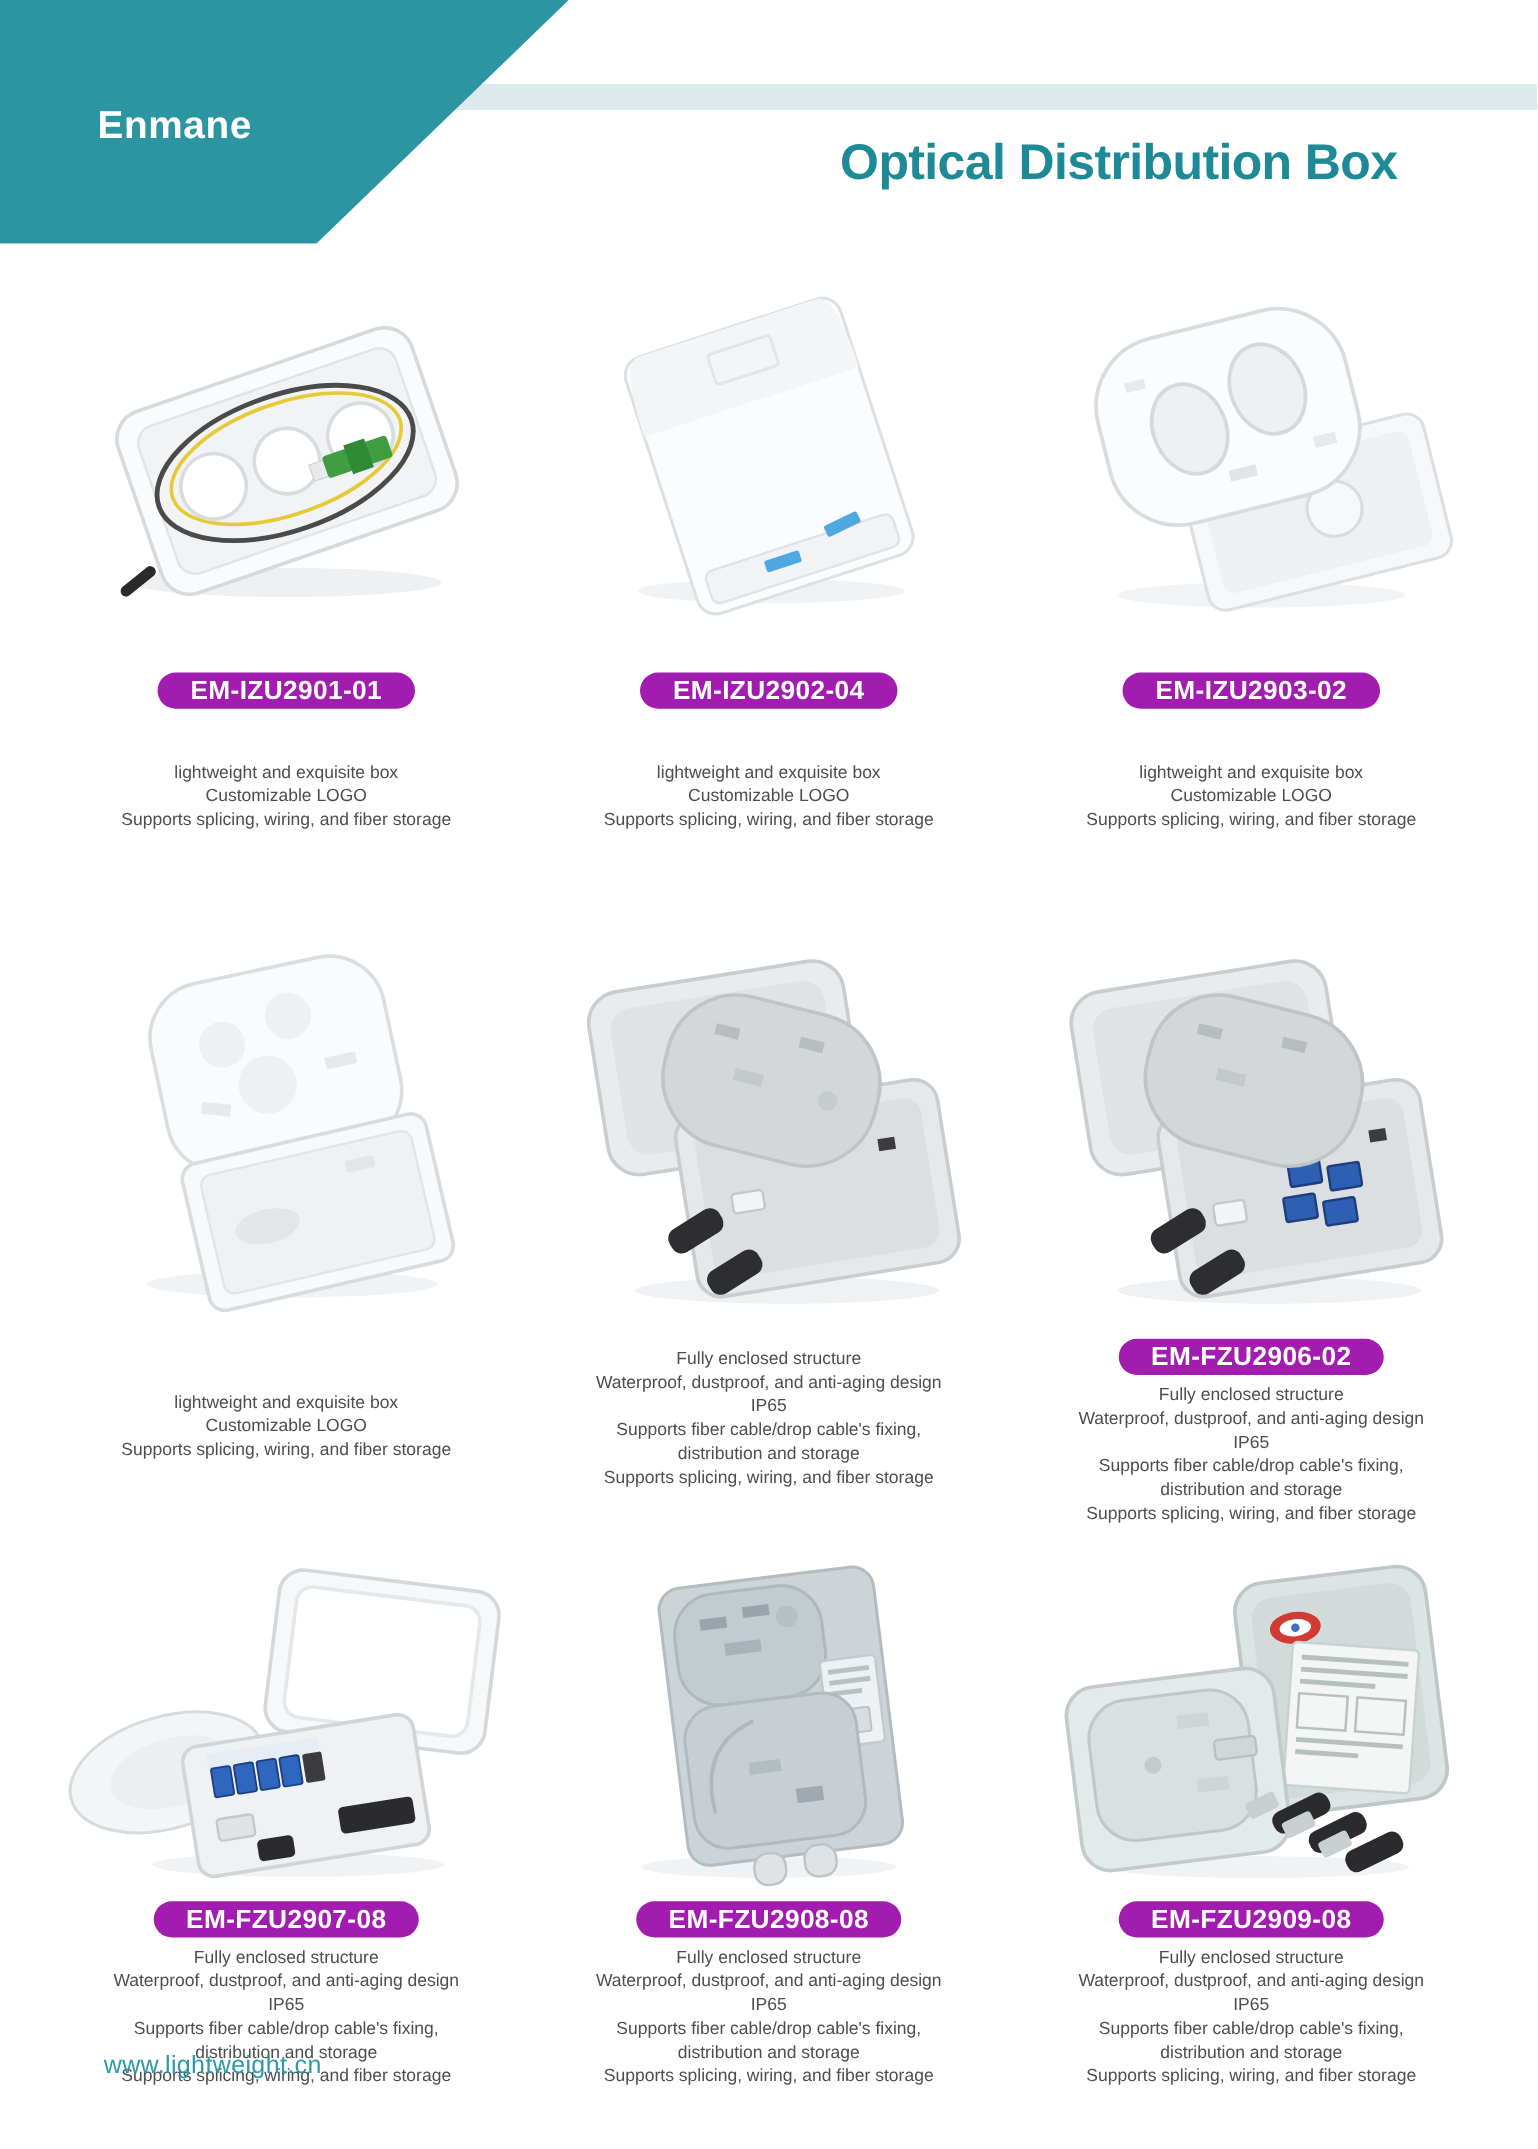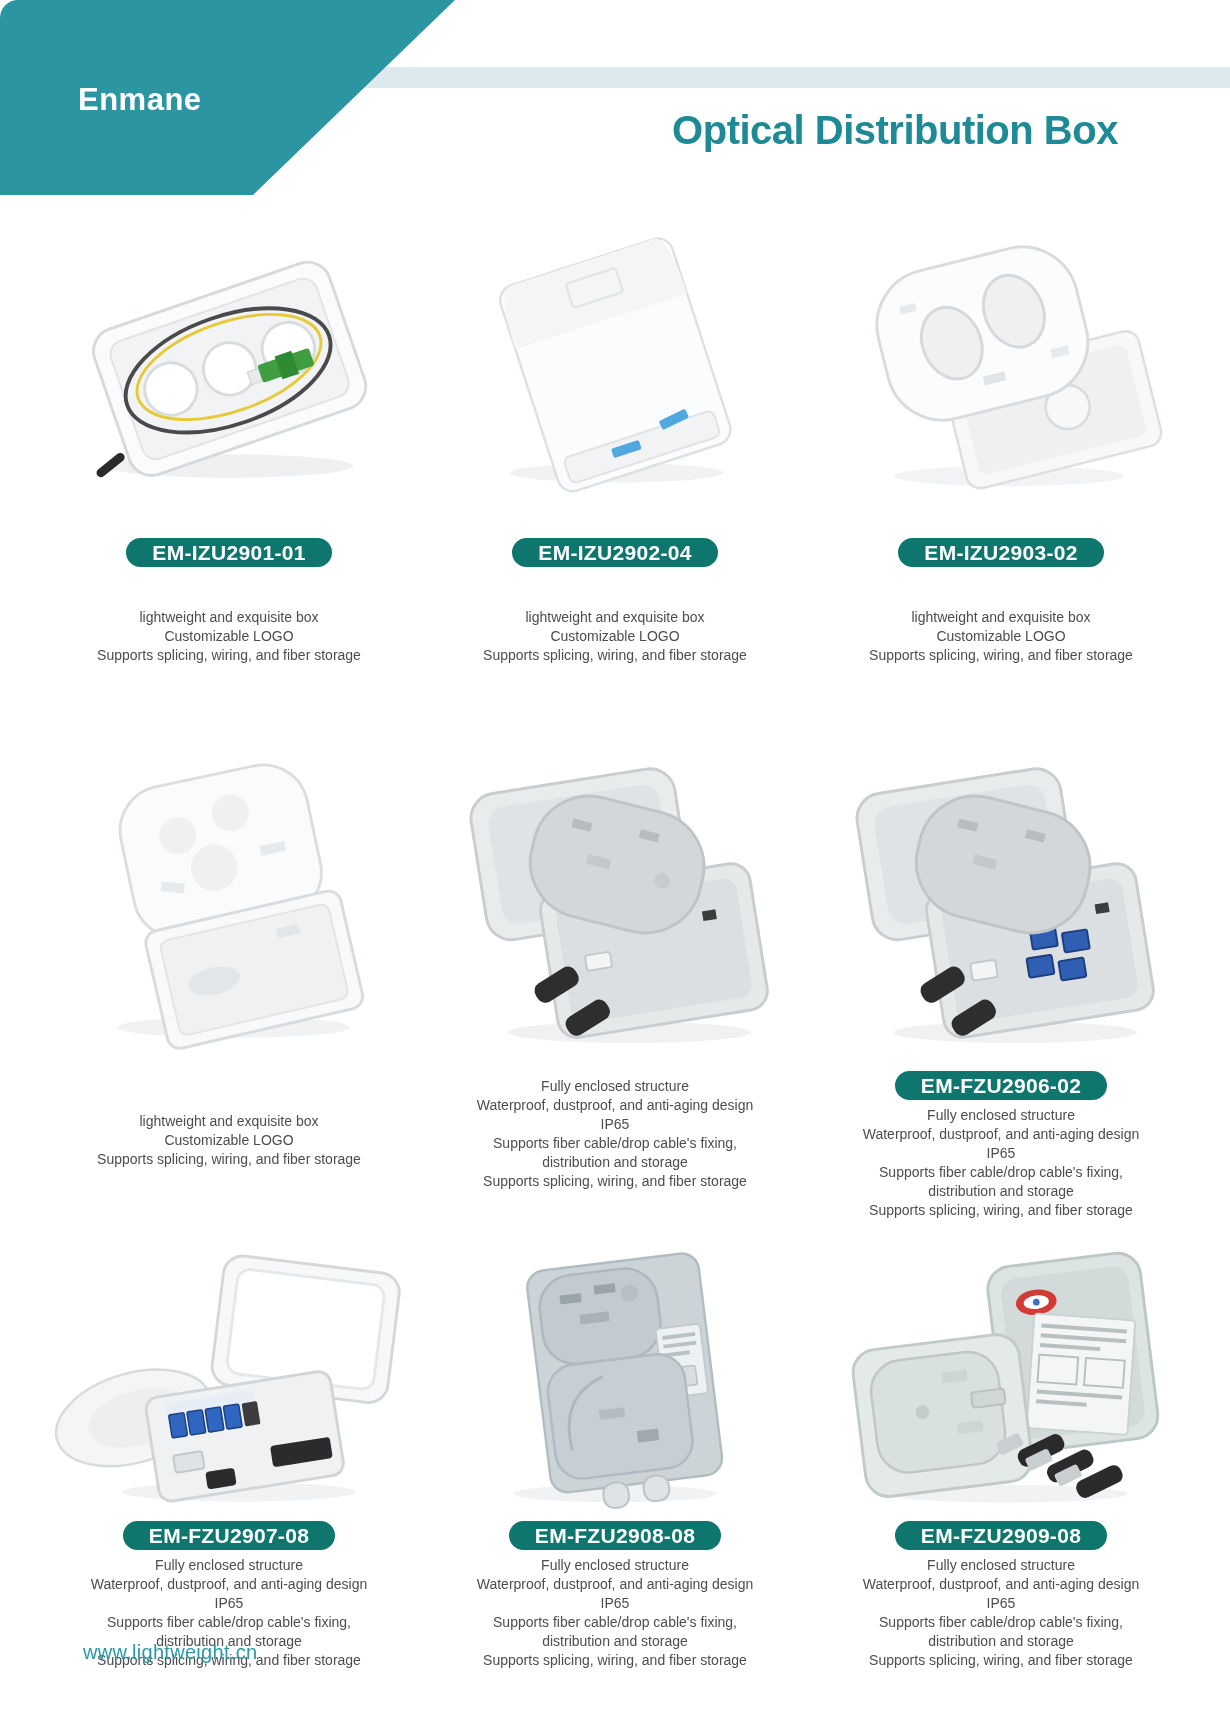--- a/index.html
+++ b/index.html
@@ -1,39 +1,39 @@
 <!DOCTYPE html>
 <html><head>
 <meta charset="utf-8">
 <style>
   * { margin:0; padding:0; box-sizing:border-box; }
   html,body { background:#ffffff; }
   body { font-family:"Liberation Sans", sans-serif; }
-  .page { position:relative; width:1230px; height:1719px; background:#fff; overflow:hidden; margin:0 auto;border-radius:18px; }
+  .page { position:relative; width:1230px; height:1719px; background:#fff; overflow:hidden; margin:0 auto; }
 
   
   .header { position:relative; width:1230px; height:195px; }
   .hdr-ribbon { position:absolute; left:0; top:67px; width:1230px; height:21px;
     background:#dceaed;
     clip-path:polygon(311px 0, 1230px 0, 1230px 21px, 289px 21px); z-index:1; }
   .hdr-teal { position:absolute; inset:0; background:#2b96a2;
     clip-path:polygon(0 0, 455px 0, 253px 195px, 0 195px); z-index:2; }
   .brand { position:absolute; left:78px; top:82px; z-index:3; color:#ffffff;
     font-size:31px; font-weight:bold; letter-spacing:0.5px; }
   .page-title { position:absolute; left:545px; top:108px; width:700px; z-index:3;
     text-align:center; color:#1e8a96; font-size:40px; font-weight:bold; letter-spacing:-0.5px; }
 
   
   .grid-row { display:flex; justify-content:center; padding:0 35px; }
   .card { width:386px; text-align:center; }
   .imgbox { display:flex; align-items:center; justify-content:center; }
   .imgbox.r1 { height:343px; }
   .imgbox.r2 { height:337px; }
   .imgbox.r3 { height:283px; }
-  .badge { display:inline-block; background:#0f766e; color:#ffffff; font-weight:bold;
+  .badge { display:inline-block; background:#a21caf; color:#ffffff; font-weight:bold;
     font-size:21px; line-height:29px; padding:0 26px; border-radius:15px; letter-spacing:0.3px; }
   .desc { margin-top:6px; font-size:14px; line-height:19px; color:#4d4d4d; white-space:pre-line; }
   .desc-area { min-height:126px; }
   .desc-area.short { min-height:126px;margin-top:41px; }
 
   
   .footer-url { position:absolute; left:83px; top:1641px; color:#2b9aa6; font-size:20px;
     text-decoration:none; letter-spacing:0.3px; }
 
   svg .ln { fill:none; }

